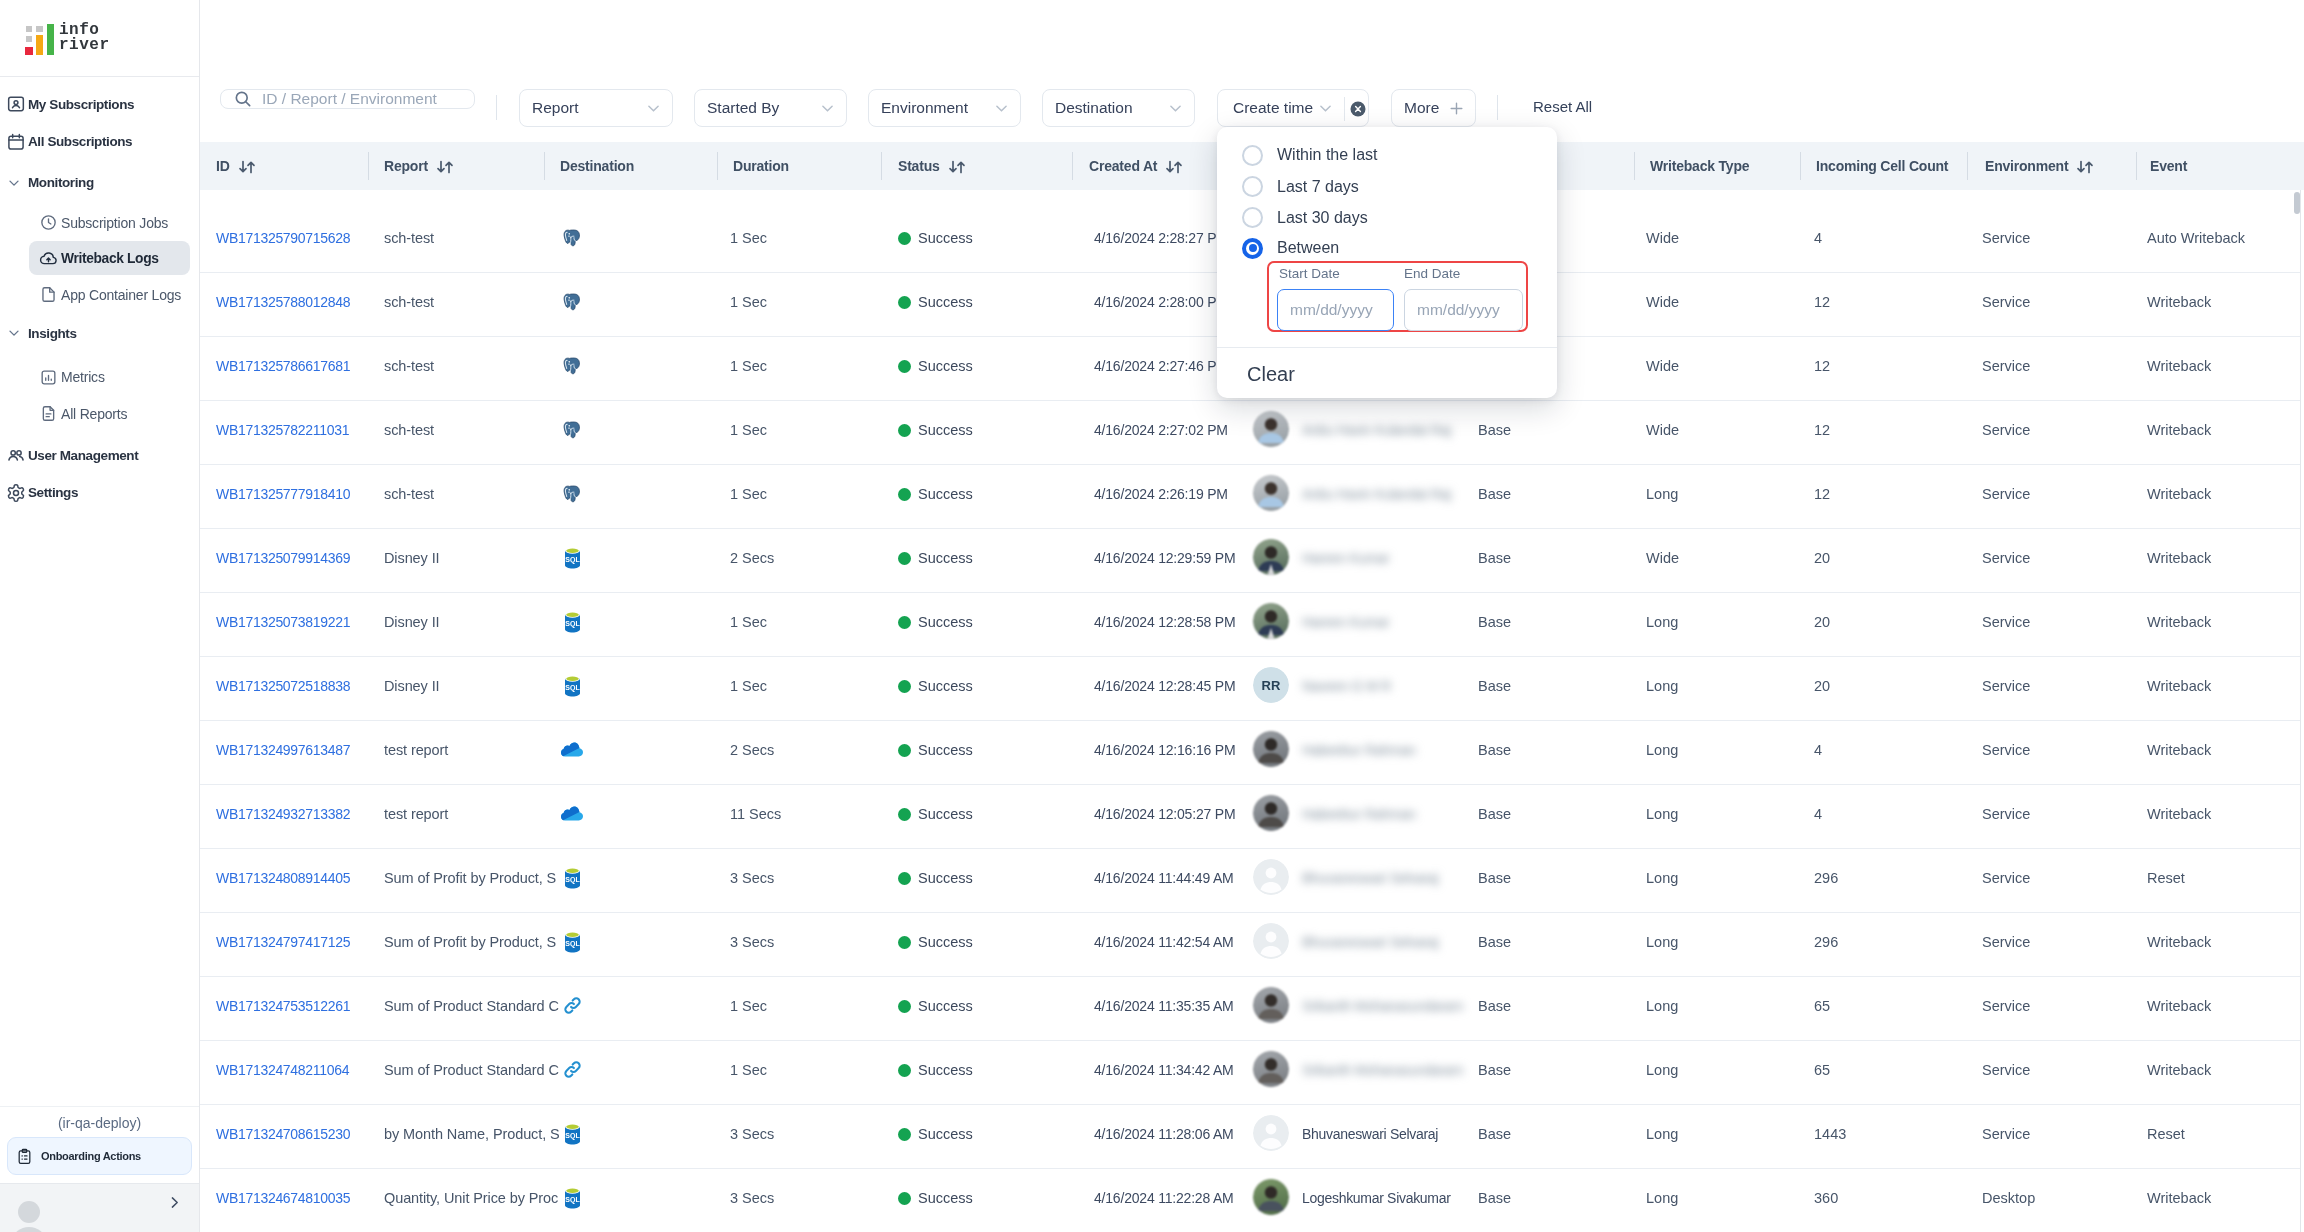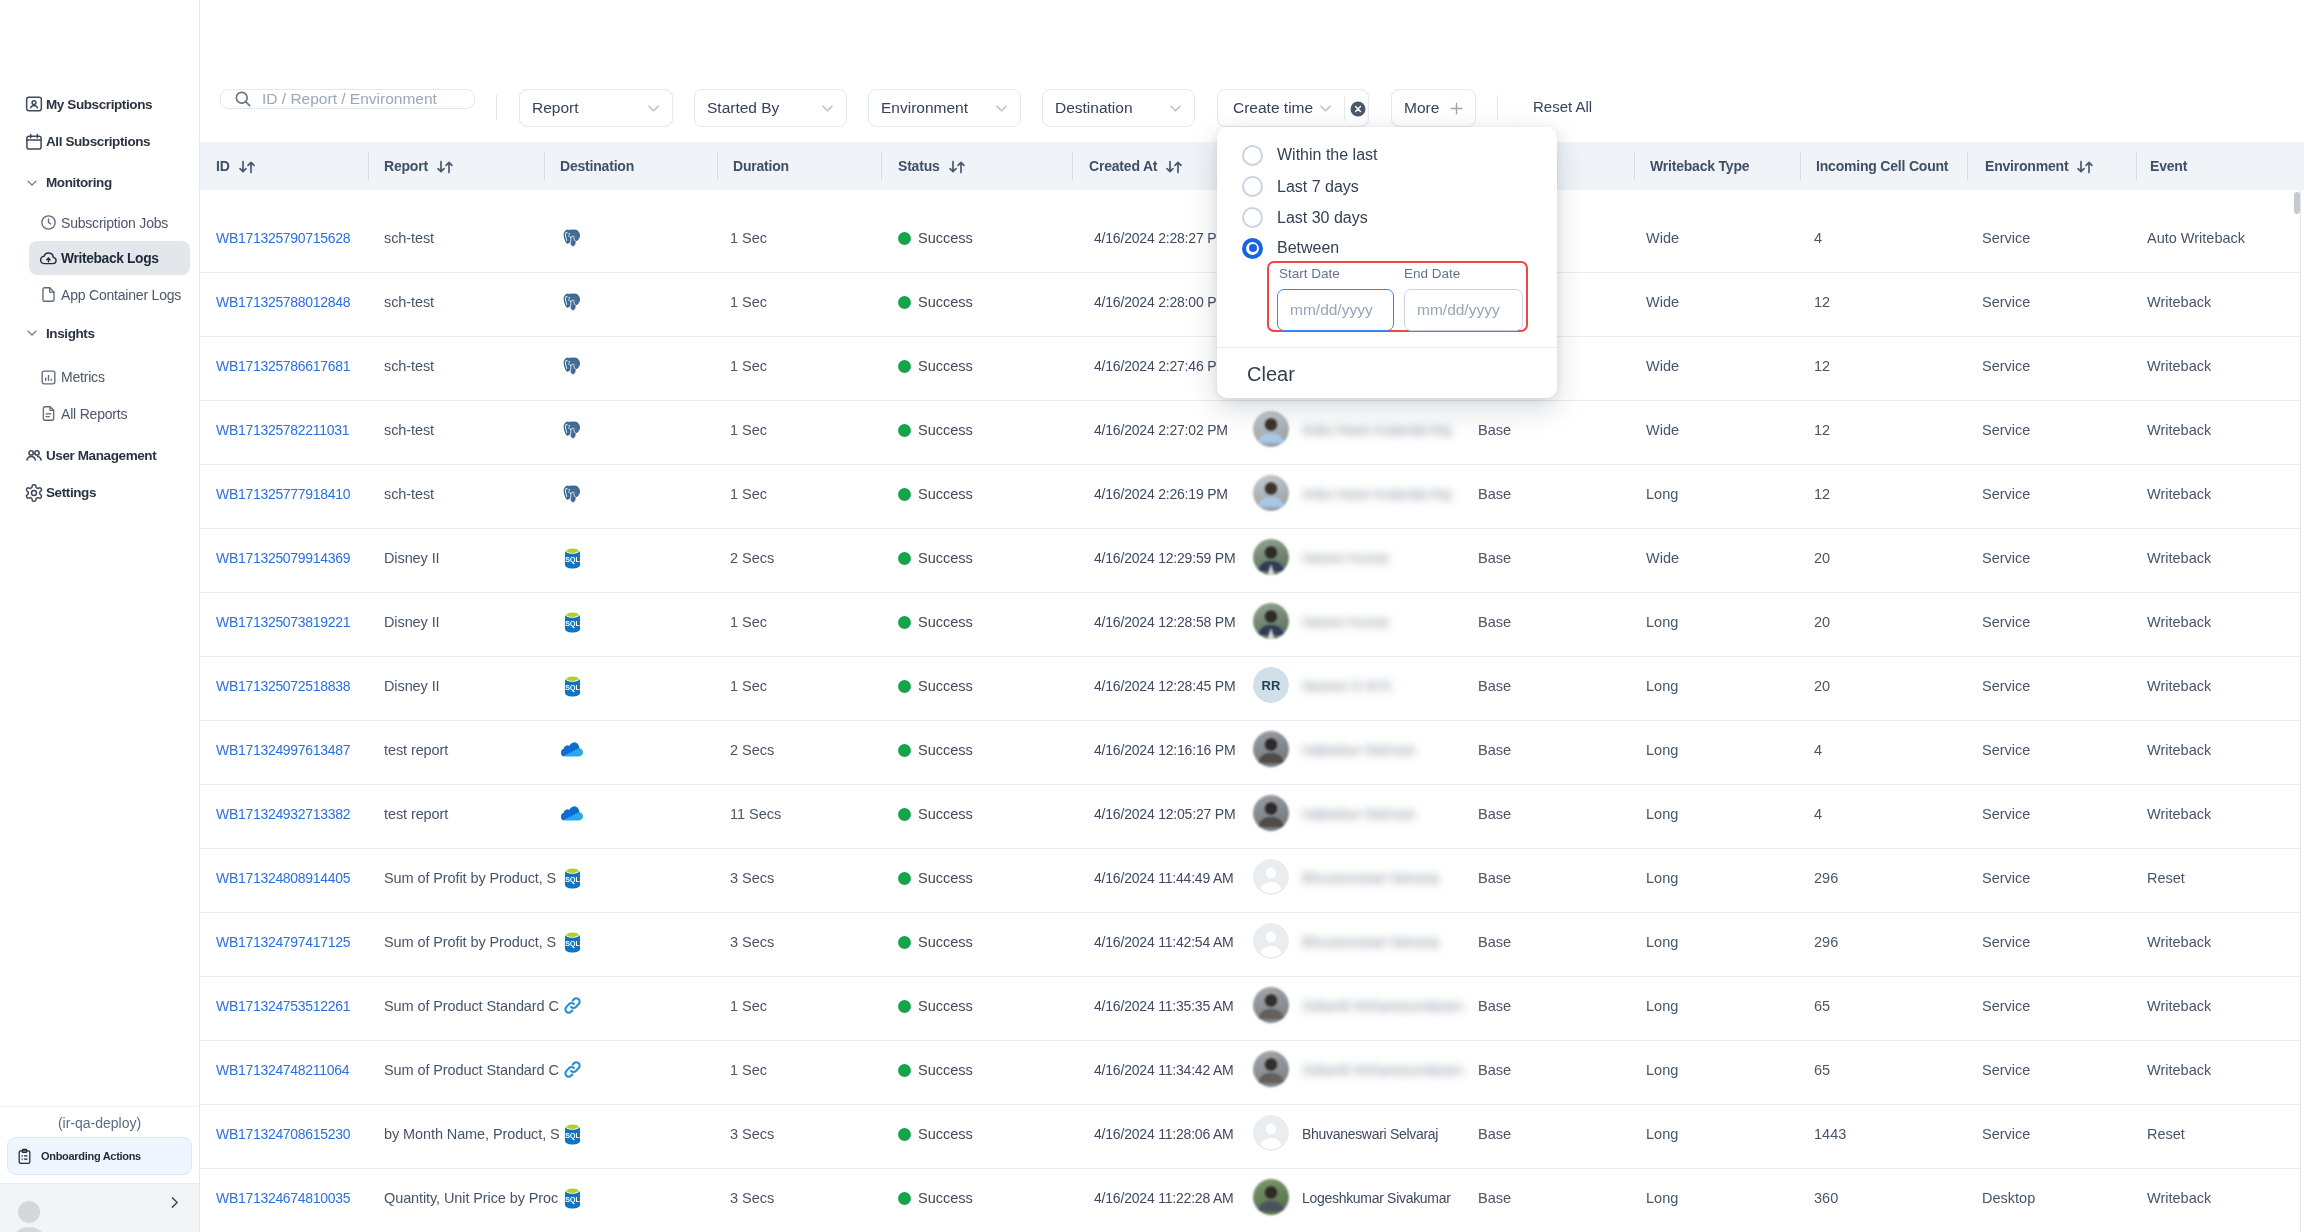--- a/index.html
+++ b/index.html
@@ -1,21 +1,21 @@
 <!DOCTYPE html>
 <html><head><meta charset="utf-8">
 <style>
 * { margin:0; padding:0; box-sizing:border-box; }
 html,body { width:2304px; height:1232px; font-family:"Liberation Sans",sans-serif; background:#fff; overflow:hidden; }
 #sidebar { position:absolute; left:0; top:0; width:200px; height:1232px; background:#fff; border-right:1px solid #e5e7eb; }
 #logo { position:absolute; left:0; top:0; width:199px; height:77px; border-bottom:1px solid #e8eaee; }
 .lg { position:absolute; background:#c6c6c6; }
 #logotxt { position:absolute; left:59px; top:23px; font-family:"Liberation Mono",monospace; font-weight:bold; font-size:16px; line-height:14.6px; color:#32373c; letter-spacing:0.5px; }
 .nav { position:absolute; height:34px; display:flex; align-items:center; }
-.nav.t { left:24px; }
+.nav.t { left:6px; }
 .nav.s { left:39px; }
 .nav.sel { left:29px; width:161px; background:#e3e7ec; border-radius:8px; padding-left:10px; }
 .nico { display:flex; align-items:center; width:22px; }
 .nav.s .nico { width:22px; }
 .ntxt { font-size:13.5px; font-weight:bold; color:#2a3342; letter-spacing:-0.4px; }
 .ntxt2 { font-size:14px; letter-spacing:-0.2px; color:#4b5769; }
 .seltxt { color:#1f2937; font-weight:bold; font-size:13.8px; letter-spacing:-0.35px; }
 #deploy { position:absolute; left:0; top:1115px; width:199px; text-align:center; font-size:14px; color:#5b6b83; }
 #onboard { position:absolute; left:7px; top:1137px; width:185px; height:38px; background:#eff6ff; border:1px solid #d8e7fb; border-radius:9px; display:flex; align-items:center; padding-left:9px; }
 #onboard .t { font-size:11px; font-weight:bold; letter-spacing:-0.3px; color:#1f2937; margin-left:9px; }
@@ -63,20 +63,29 @@
 #redbox { position:absolute; left:50px; top:134px; width:261px; height:71px; border:2px solid #ee4545; border-radius:7px; }
 .dlabel { position:absolute; top:139px; font-size:13.5px; color:#64748b; }
 .dinput { position:absolute; top:162px; height:42px; border-radius:7px; display:flex; align-items:center; padding-left:12px; font-size:15.5px; color:#98a5b6; background:#fff; }
 #pdivider { position:absolute; left:0; top:219.5px; width:340px; height:1px; background:#e7ebf0; }
 #clear { position:absolute; left:30px; top:236px; font-size:20px; color:#333f52; }
 #sbline { position:absolute; left:2100px; top:190px; width:1px; height:1042px; background:#e2e6ea; }
 #sbthumb { position:absolute; left:2094px; top:192px; width:6px; height:22px; border-radius:3px; background:#c4cad2; }
 </style></head>
 <body>
 <div id="sidebar">
+  <div id="logo">
+    <div class="lg" style="left:26px;top:26px;width:6px;height:6px"></div>
+    <div class="lg" style="left:26px;top:36px;width:6px;height:6px"></div>
+    <div class="lg" style="left:25px;top:47px;width:8px;height:8px;background:#e8273d"></div>
+    <div class="lg" style="left:36px;top:26px;width:7px;height:6px"></div>
+    <div class="lg" style="left:36px;top:35px;width:7px;height:20px;background:#f5a815"></div>
+    <div class="lg" style="left:47px;top:24px;width:7px;height:31px;background:#46b449"></div>
+    <div id="logotxt">info<br>river</div>
+  </div>
   <div class="nav t" style="top:87px">
       <span class="nico">
         <svg width="20" height="20" viewBox="0 0 24 24" fill="none" stroke="#3d495c" stroke-width="1.8" stroke-linecap="round" stroke-linejoin="round">
           <rect x="3.2" y="4" width="17.6" height="16" rx="2.5"></rect>
           <circle cx="12" cy="10.3" r="2.3"></circle>
           <path d="M7.8 16.6c.8-2 2.4-2.9 4.2-2.9s3.4.9 4.2 2.9"></path>
         </svg>
       </span>
       <span class="ntxt">My Subscriptions</span>
     </div>

